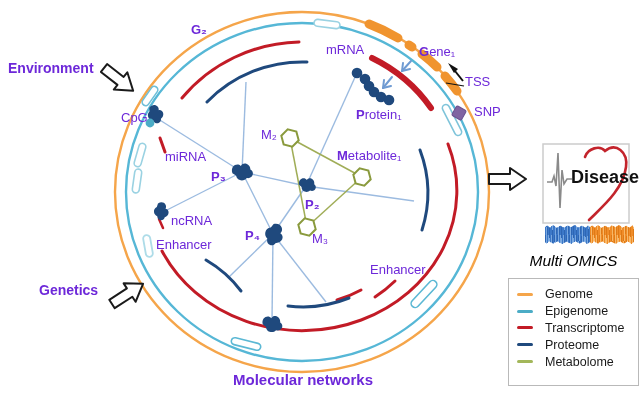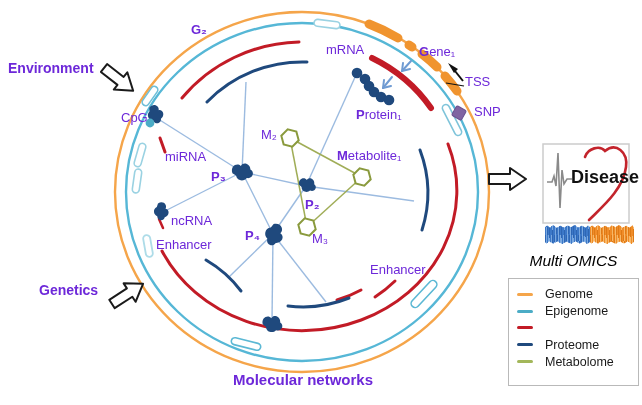--- a/index.html
+++ b/index.html
@@ -189,20 +189,21 @@
     <div class="lrow">
       <span class="ldash" style="background: rgb(245, 165, 74);"></span>
       <span class="ltext">Genome</span>
     </div>
     <div class="lrow">
       <span class="ldash" style="background: rgb(75, 172, 198);"></span>
       <span class="ltext">Epigenome</span>
     </div>
     <div class="lrow">
       <span class="ldash" style="background: rgb(194, 27, 38);"></span>
+      <span class="ltext">Transcriptome</span>
     </div>
     <div class="lrow">
       <span class="ldash" style="background: rgb(31, 73, 125);"></span>
       <span class="ltext">Proteome</span>
     </div>
     <div class="lrow">
       <span class="ldash" style="background: rgb(163, 183, 90);"></span>
       <span class="ltext">Metabolome</span>
     </div>
   </div>

